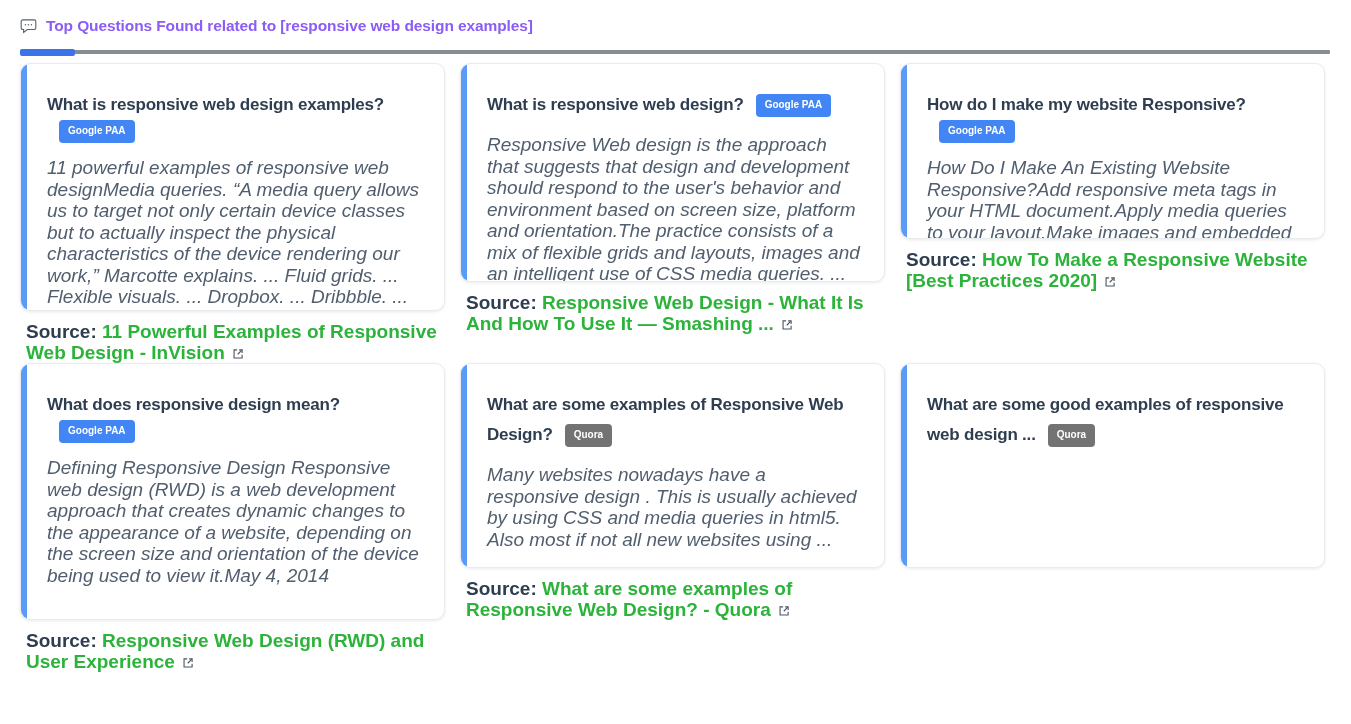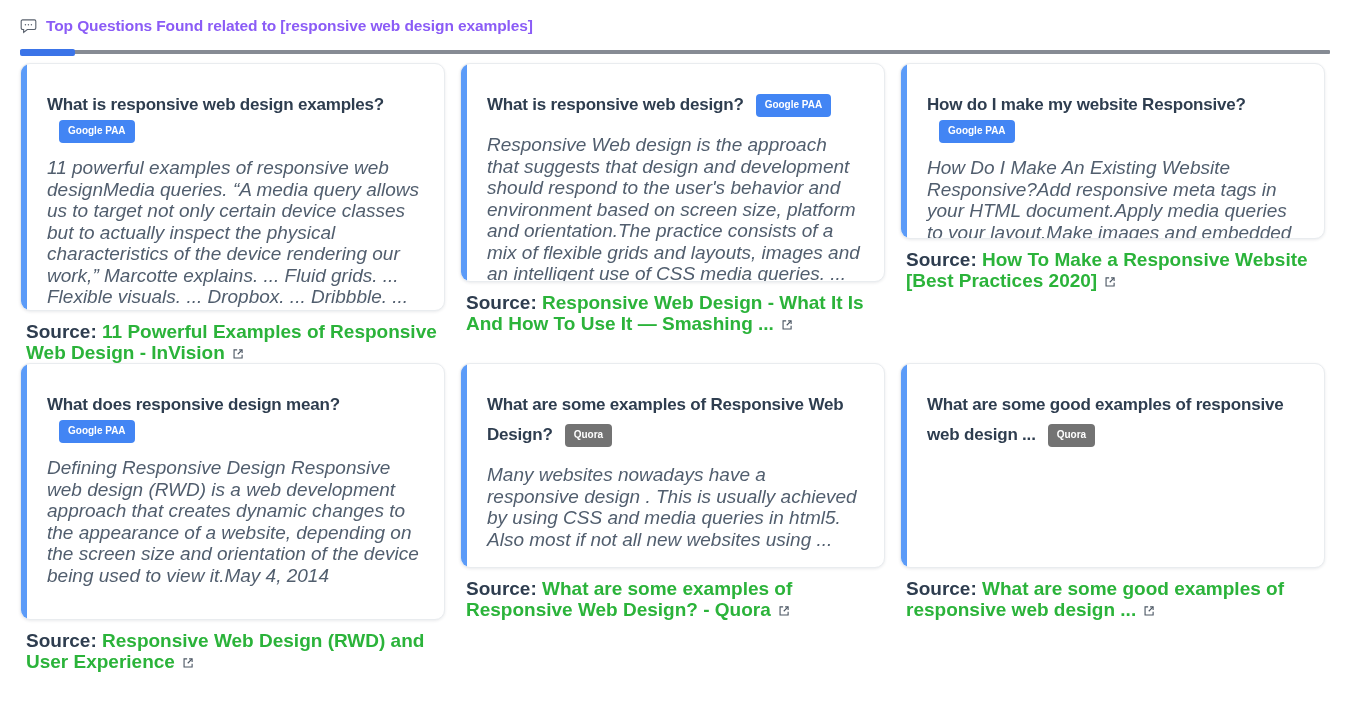--- a/index.html
+++ b/index.html
@@ -284,26 +284,16 @@
         </span>
       </div>
     </div>
 
     <div class="cell">
       <div class="card h6">
         <div class="q-head">
           <span class="q-title">What are some good examples of responsive web design ...</span><span class="badge quora">Quora</span>
         </div>
       </div>
-      <div class="source">
-        <span class="lbl">Source:</span>
-        <a class="lnk">What are some good examples of responsive web design ...</a><span class="ext-icon">
-          <svg viewBox="0 0 14 14" width="12" height="12" aria-hidden="true">
-            <path d="M6 2.2H2.4v9.4h9.4V8" fill="none" stroke="#4b5663" stroke-width="1.3"></path>
-            <path d="M8.3 2.2h3.5v3.5" fill="none" stroke="#4b5663" stroke-width="1.3"></path>
-            <path d="M11.5 2.5 6.7 7.3" fill="none" stroke="#4b5663" stroke-width="1.3"></path>
-          </svg>
-        </span>
-      </div>
     </div>
 
   </div>
 </div>
 
 </body></html>

